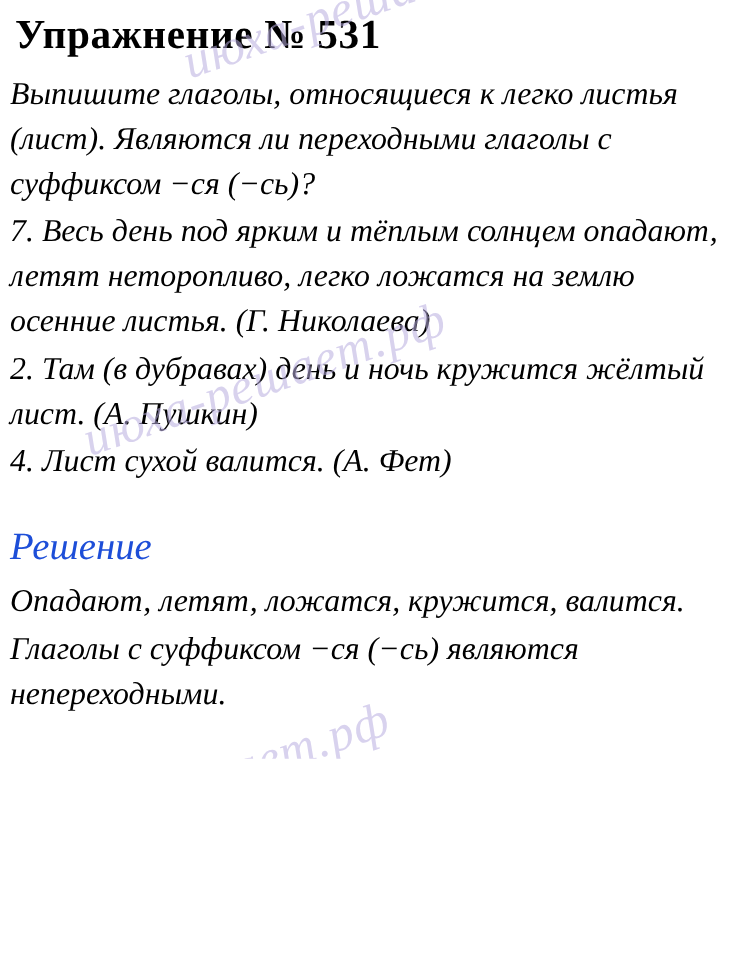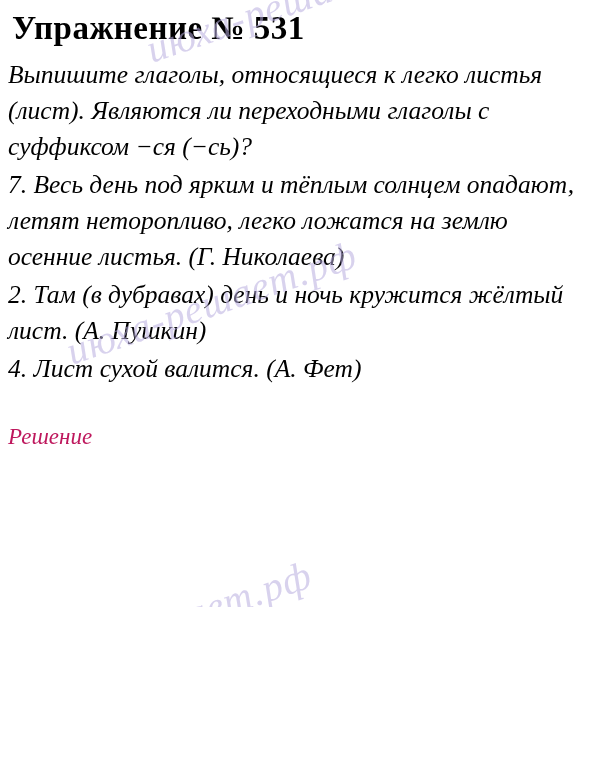--- a/index.html
+++ b/index.html
@@ -41,23 +41,23 @@
   .para {
     margin: 0 0 2px 0;
     padding: 0;
   }
   .gap {
     height: 30px;
   }
   .solution-heading {
     font-family: "Liberation Serif", serif;
     font-style: italic;
-    font-size: 23px;
+    font-size: 31px;
     line-height: 36px;
-    color: #be185d;
+    color: #1d4ed8;
     margin: 0 0 8px 0;
   }
   
   .wm-layer {
     position: absolute;
     top: 0;
     left: 0;
     width: 600px;
     height: 783px;
     pointer-events: none;
@@ -91,20 +91,22 @@
     <p class="para">7. Весь день под ярким и тёплым солнцем опадают, летят неторопливо, легко ложатся на землю осенние листья. (Г. Николаева)</p>
     <p class="para">2. Там (в дубравах) день и ночь кружится жёлтый лист. (А. Пушкин)</p>
     <p class="para">4. Лист сухой валится. (А. Фет)</p>
   </div>
 
   <div class="gap"></div>
 
   <div class="solution-heading">Решение</div>
 
   <div class="body-text">
+    <p class="para">Опадают, летят, ложатся, кружится, валится.</p>
+    <p class="para">Глаголы с суффиксом −ся (−сь) являются непереходными.</p>
   </div>
 
   <div class="wm-layer">
     <div class="wm wm1">июха-решает.рф</div>
     <div class="wm wm2">июха-решает.рф</div>
     <div class="wm wm3">июха-решает.рф</div>
   </div>
 
 </div>
 

